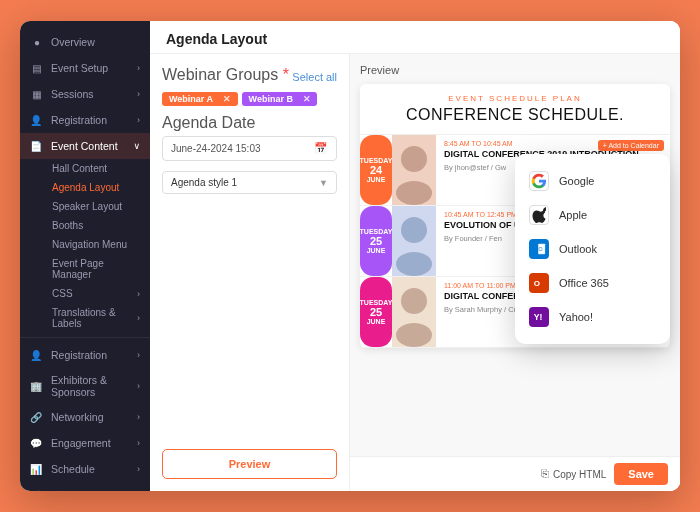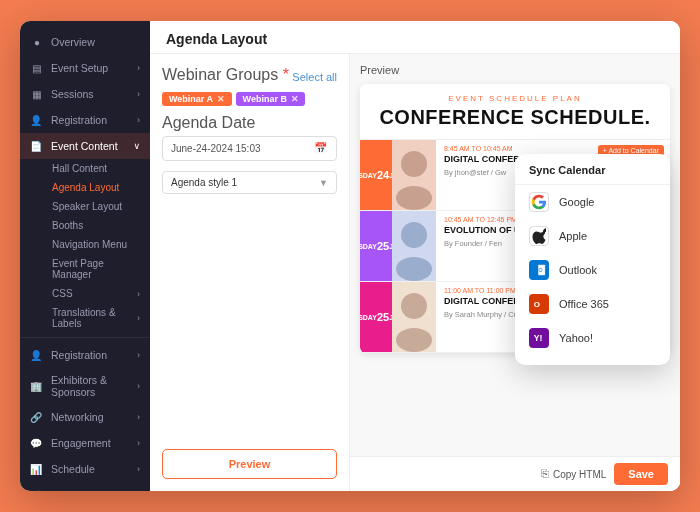--- a/index.html
+++ b/index.html
@@ -126,21 +126,21 @@
       margin-bottom: 8px;
     }
     .tag {
       display: flex;
       align-items: center;
       padding: 2px 7px;
       border-radius: 3px;
       font-size: 9px;
       font-weight: 600;
       color: #fff;
-      gap: 4px;
+      gap: 10px;
     }
     .tag-orange { background: #ff6b35; }
     .tag-purple { background: #a855f7; }
     .tag-x { cursor: pointer; opacity: 0.8; }
     .select-all-link {
       font-size: 11px;
       color: #4a90d9;
       cursor: pointer;
       white-space: nowrap;
     }
@@ -224,42 +224,43 @@
       border-bottom: 1px solid #eee;
     }
     .schedule-header .subtitle {
       font-size: 8px;
       color: #ff6b35;
       letter-spacing: 2px;
       text-transform: uppercase;
       margin-bottom: 3px;
     }
     .schedule-header .title {
-      font-size: 20px;
-      font-weight: 700;
+      font-size: 16px;
+      font-weight: 400;
       color: #111;
       letter-spacing: 0.5px;
     }
 
     .session-row {
       display: flex;
       border-bottom: 1px solid #f0f0f0;
       position: relative;
     }
     .session-date-col {
       width: 32px;
       display: flex;
-      flex-direction: row;
+      flex-direction: column;
       align-items: center;
       justify-content: center;
       padding: 6px 4px;
       font-size: 7px;
       font-weight: 700;
       text-transform: uppercase;
       color: #fff;
+      border-radius: 13px;
     }
     .session-date-col.orange { background: #ff6b35; }
     .session-date-col.purple { background: #a855f7; }
     .session-date-col.pink { background: #e91e8c; }
     .session-date-col .day { font-size: 11px; font-weight: 900; }
     .session-img-placeholder {
       width: 44px;
       height: 70px;
       flex-shrink: 0;
       display: flex;
@@ -594,21 +595,20 @@
             </div>
             <div class="session-info">
               <div class="session-time">11:00 AM TO 11:00 PM</div>
               <div class="session-title">DIGITAL CONFERENCE 2019 INTRODUCTION</div>
               <div class="session-speaker">By Sarah Murphy / Customer: Surjit Septa / Designer</div>
             </div>
           </div>
         </div>
 
         <div class="sync-calendar-dropdown">
-          <div class="sync-calendar-title">Sync Calendar</div>
 
           <div class="sync-calendar-item">
             <div class="cal-icon cal-google">
               <svg width="16" height="16" viewBox="0 0 24 24">
                 <path d="M22.56 12.25c0-.78-.07-1.53-.2-2.25H12v4.26h5.92c-.26 1.37-1.04 2.53-2.21 3.31v2.77h3.57c2.08-1.92 3.28-4.74 3.28-8.09z" fill="#4285F4"></path>
                 <path d="M12 23c2.97 0 5.46-.98 7.28-2.66l-3.57-2.77c-.98.66-2.23 1.06-3.71 1.06-2.86 0-5.29-1.93-6.16-4.53H2.18v2.84C3.99 20.53 7.7 23 12 23z" fill="#34A853"></path>
                 <path d="M5.84 14.09c-.22-.66-.35-1.36-.35-2.09s.13-1.43.35-2.09V7.07H2.18C1.43 8.55 1 10.22 1 12s.43 3.45 1.18 4.93l2.85-2.22.81-.62z" fill="#FBBC05"></path>
                 <path d="M12 5.38c1.62 0 3.06.56 4.21 1.64l3.15-3.15C17.45 2.09 14.97 1 12 1 7.7 1 3.99 3.47 2.18 7.07l3.66 2.84c.87-2.6 3.3-4.53 6.16-4.53z" fill="#EA4335"></path>
               </svg>
             </div>

